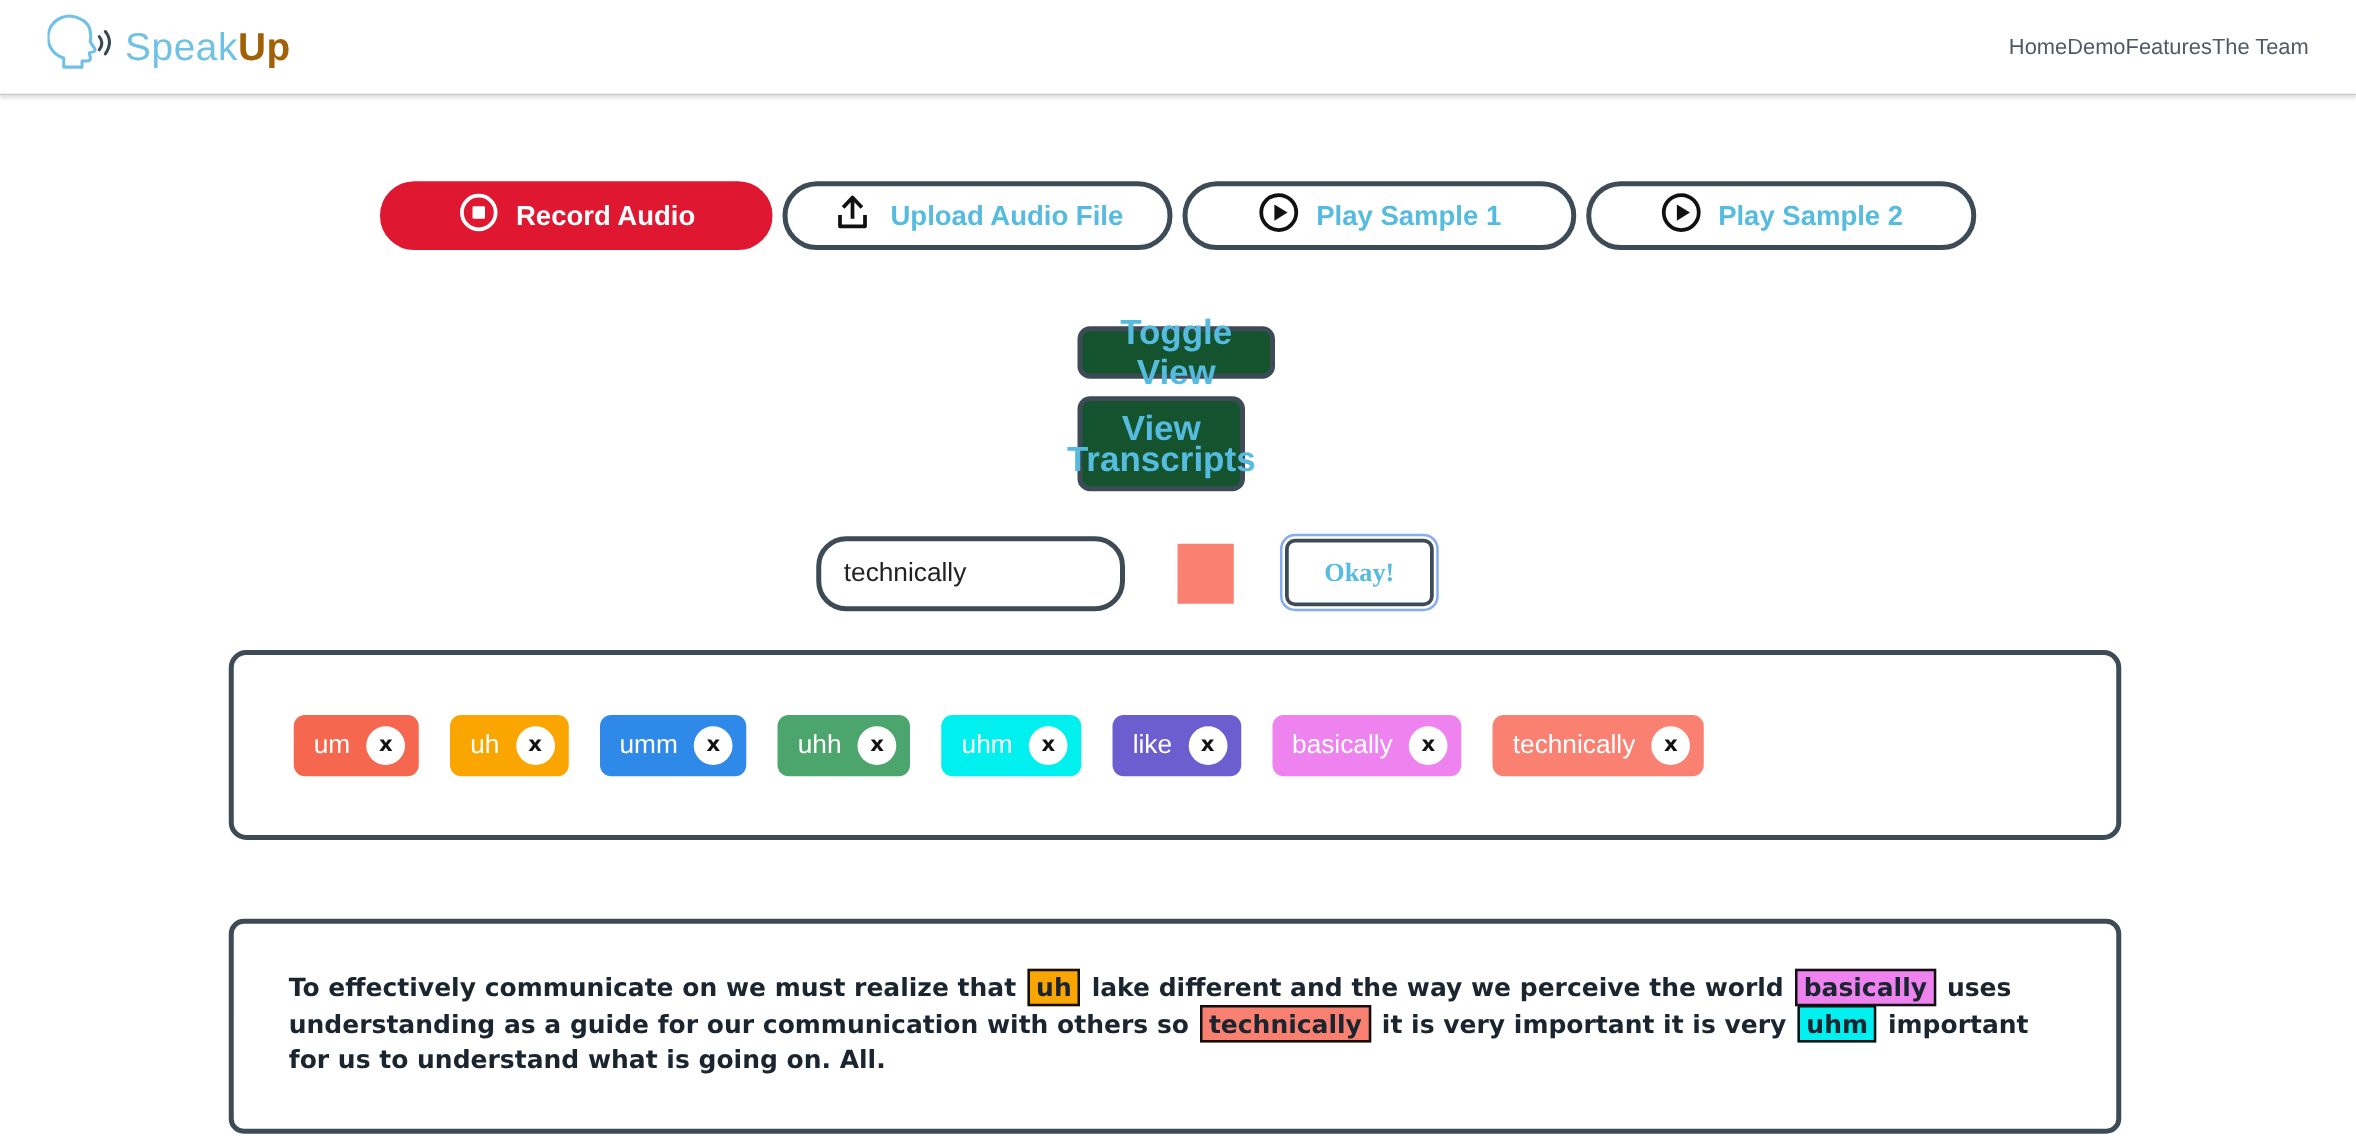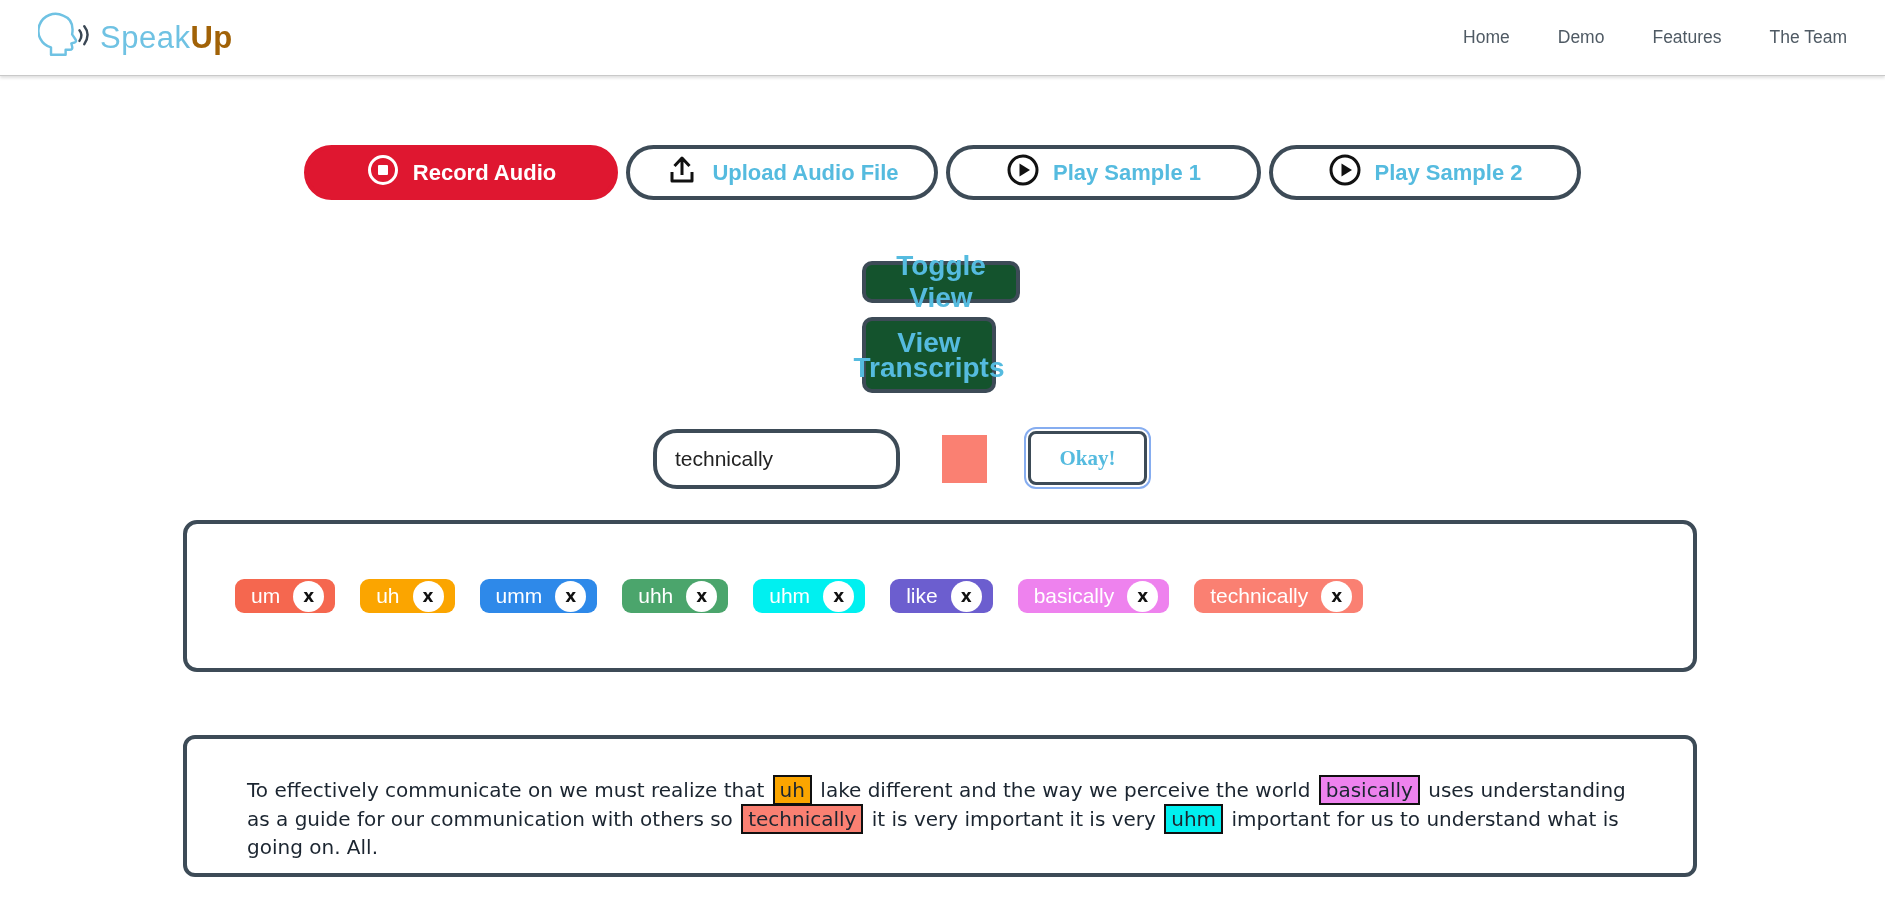--- a/index.html
+++ b/index.html
@@ -12,21 +12,21 @@
   .page{position:relative;width:1885px;height:917px;background:#fff;overflow:hidden;}
 
   
   .header{position:absolute;top:0;left:0;width:100%;height:76px;background:#fff;
     display:flex;align-items:center;justify-content:space-between;padding:0 38px;
     border-bottom:1px solid #c9c9c9;box-shadow:0 2px 3px rgba(0,0,0,.13);z-index:5;}
   .brand{display:flex;align-items:center;gap:10px;}
   .brand-name{font-size:31px;letter-spacing:.5px;}
   .brand-name .b1{color:#6fc2e3;}
   .brand-name .b2{color:#a16207;font-weight:700;}
-  .nav{display:flex;gap:48px;}
+  .nav{display:flex;}
   .nav a{font-size:17.5px;color:#4f5a64;text-decoration:none;}
 
   
   .btn-row{position:absolute;top:145px;left:0;width:100%;display:flex;justify-content:center;gap:8px;}
   .btn{height:55px;border:4px solid var(--slate);border-radius:28px;background:#fff;
     color:var(--accent);font-size:22px;font-weight:600;display:flex;align-items:center;
     justify-content:center;gap:13px;cursor:pointer;font-family:"Liberation Sans",sans-serif;text-align:center;}
   .btn svg{flex:0 0 auto;}
   .btn.record{width:314px;background:var(--red);border-color:var(--red);color:#fff;font-weight:700;}
   .btn.upload{width:312px;}
@@ -47,30 +47,30 @@
   .swatch{position:absolute;left:942px;top:435px;width:45px;height:48px;}
   .okay-btn{position:absolute;left:1028px;top:431px;width:119px;height:54px;
     border:3px solid var(--slate);border-radius:8px;background:#fff;color:var(--accent);
     font-size:21px;font-weight:600;outline:2px solid #86adf0;outline-offset:2px;cursor:pointer;
     font-family:Liberation Serif, serif;}
 
   
   .chips-box{position:absolute;left:183px;top:520px;width:1514px;height:152px;
     border:4px solid var(--slate);border-radius:14px;display:flex;align-items:center;
     gap:25px;padding-left:48px;background:#fff;}
-  .chip{height:34px;border-radius:9px;color:#fff;font-size:21px;display:inline-flex;
+  .chip{height:49px;border-radius:9px;color:#fff;font-size:21px;display:inline-flex;
     align-items:center;padding:0 11px 0 16px;gap:13px;cursor:pointer;}
   .chip-x{width:31px;height:31px;background:#fff;border-radius:50%;color:#111;
     font-weight:800;font-size:17px;display:flex;align-items:center;justify-content:center;
     font-family:"DejaVu Sans",sans-serif;cursor:pointer;}
 
   
-  .transcript-box{position:absolute;left:183px;top:735px;width:1514px;height:142px;
+  .transcript-box{position:absolute;left:183px;top:735px;width:1514px;height:172px;
     border:4px solid var(--slate);border-radius:12px;background:#fff;
-    padding:37px 40px 0 60px;}
+    padding:37px 40px 0 44px;font-weight:bold;}
   .transcript{font-family:"DejaVu Sans",sans-serif;font-size:20px;line-height:28.5px;color:#1b2530;}
   .hl{border:2px solid #101010;padding:1px 5px;margin:0 2px;}
 </style>
 </head>
 <body>
 
 <div class="page">
 
   <div class="header">
     <div class="brand">

